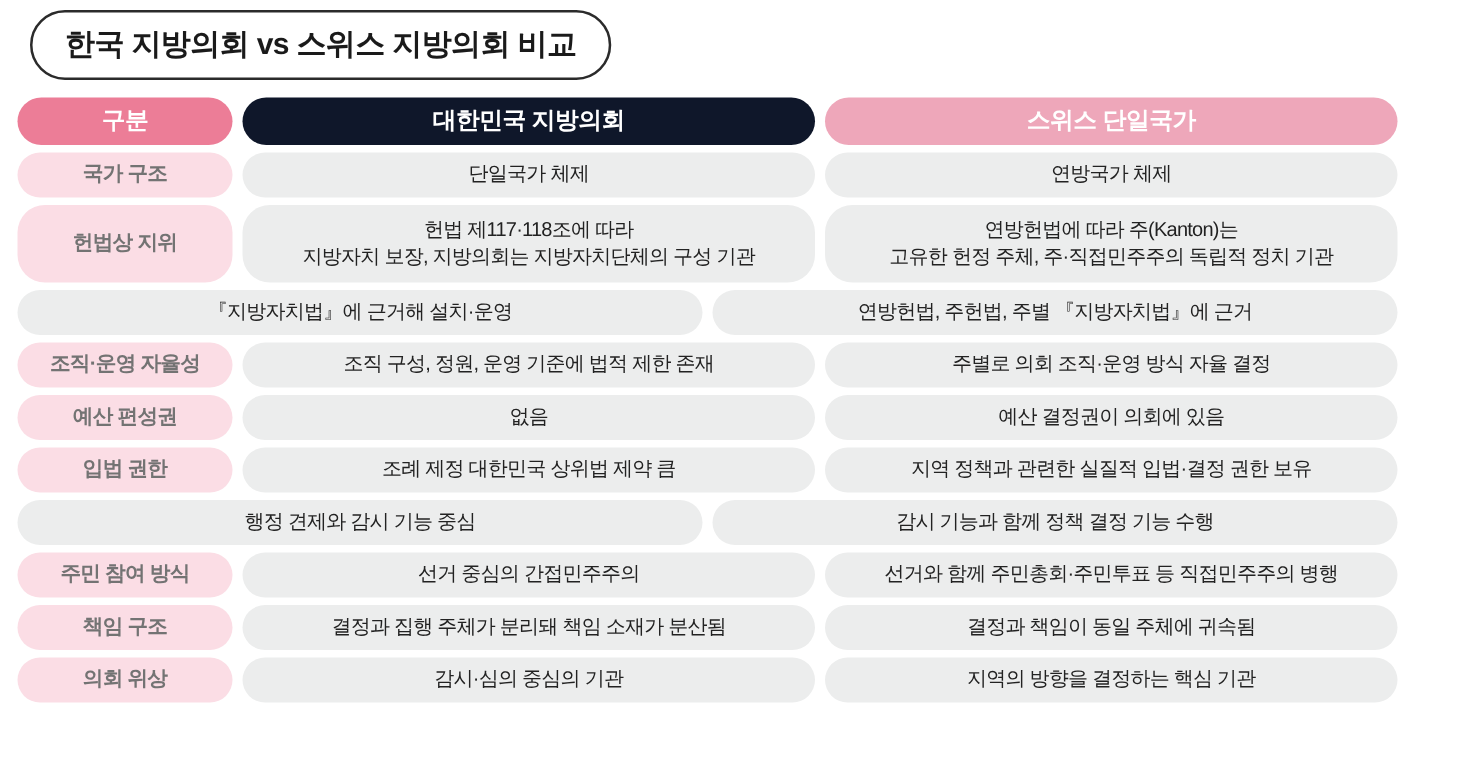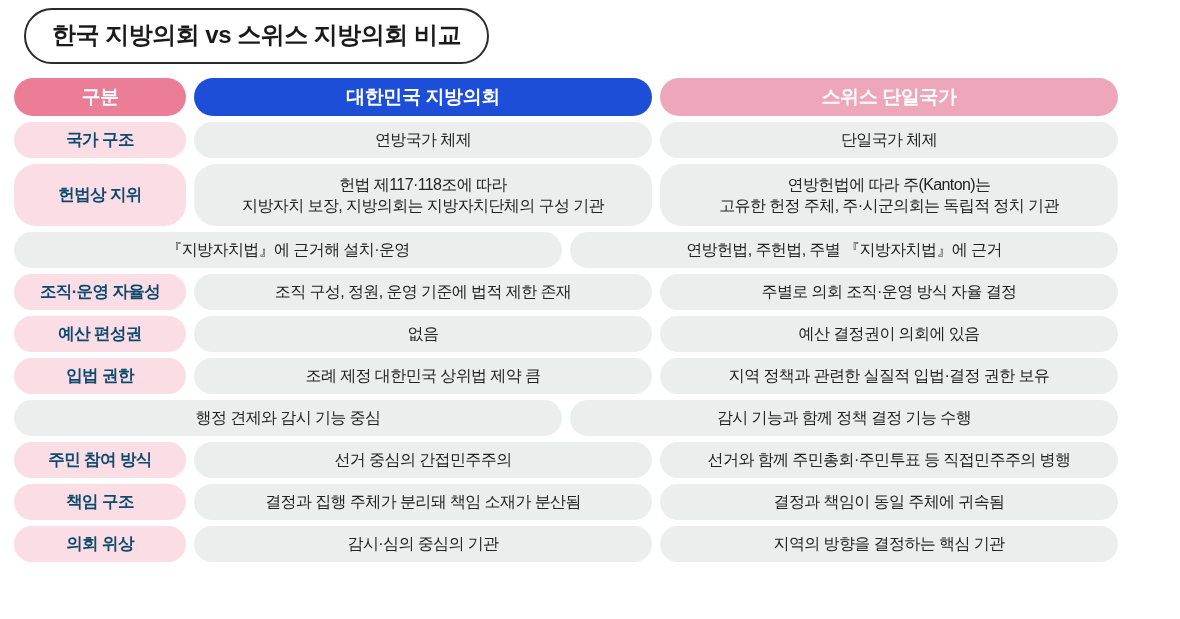--- a/index.html
+++ b/index.html
@@ -74,30 +74,30 @@
     height: 38px;
     font-size: 19px;
     font-weight: bold;
     color: #ffffff;
     letter-spacing: -0.4px;
   }
   .row-header .col-label {
     background: #ec7d97;
   }
   .row-header .col-data {
-    background: #1d4ed8;
+    background: #0f172a;
   }
   .row-header .col-data.second {
     background: #eea7ba;
   }
 
   
   .row-body .col-label {
     background: #fbdde5;
-    color: #0c4a6e;
+    color: #737373;
     font-size: 16.5px;
     font-weight: bold;
     letter-spacing: -0.6px;
     min-height: 36px;
   }
   .row-body .col-data {
     background: #eceded;
     color: #222222;
     font-size: 16px;
     letter-spacing: -0.6px;
@@ -127,36 +127,36 @@
 
     <div class="row row-header">
       <div class="cell col-label">구분</div>
       <div class="cell col-data">대한민국 지방의회</div>
       <div class="cell col-data second">스위스 단일국가</div>
     </div>
 
     <div class="row row-body">
       <div class="cell col-label">국가 구조</div>
       <div class="cell col-data">
+          <span class="cell-text">단일국가 체제</span>
+        </div>
+      <div class="cell col-data">
           <span class="cell-text">연방국가 체제</span>
-        </div>
-      <div class="cell col-data">
-          <span class="cell-text">단일국가 체제</span>
         </div>
     </div>
 
     <div class="row row-body tall">
       <div class="cell col-label">헌법상 지위</div>
       <div class="cell col-data">
           <span class="cell-text">헌법 제117·118조에 따라
 지방자치 보장, 지방의회는 지방자치단체의 구성 기관</span>
         </div>
       <div class="cell col-data">
           <span class="cell-text">연방헌법에 따라 주(Kanton)는
-고유한 헌정 주체, 주·시군의회는 독립적 정치 기관</span>
+고유한 헌정 주체, 주·직접민주주의 독립적 정치 기관</span>
         </div>
     </div>
 
     <div class="row row-body">
       <div class="cell col-data">
           <span class="cell-text">『지방자치법』에 근거해 설치·운영</span>
         </div>
       <div class="cell col-data">
           <span class="cell-text">연방헌법, 주헌법, 주별 『지방자치법』에 근거</span>
         </div>

